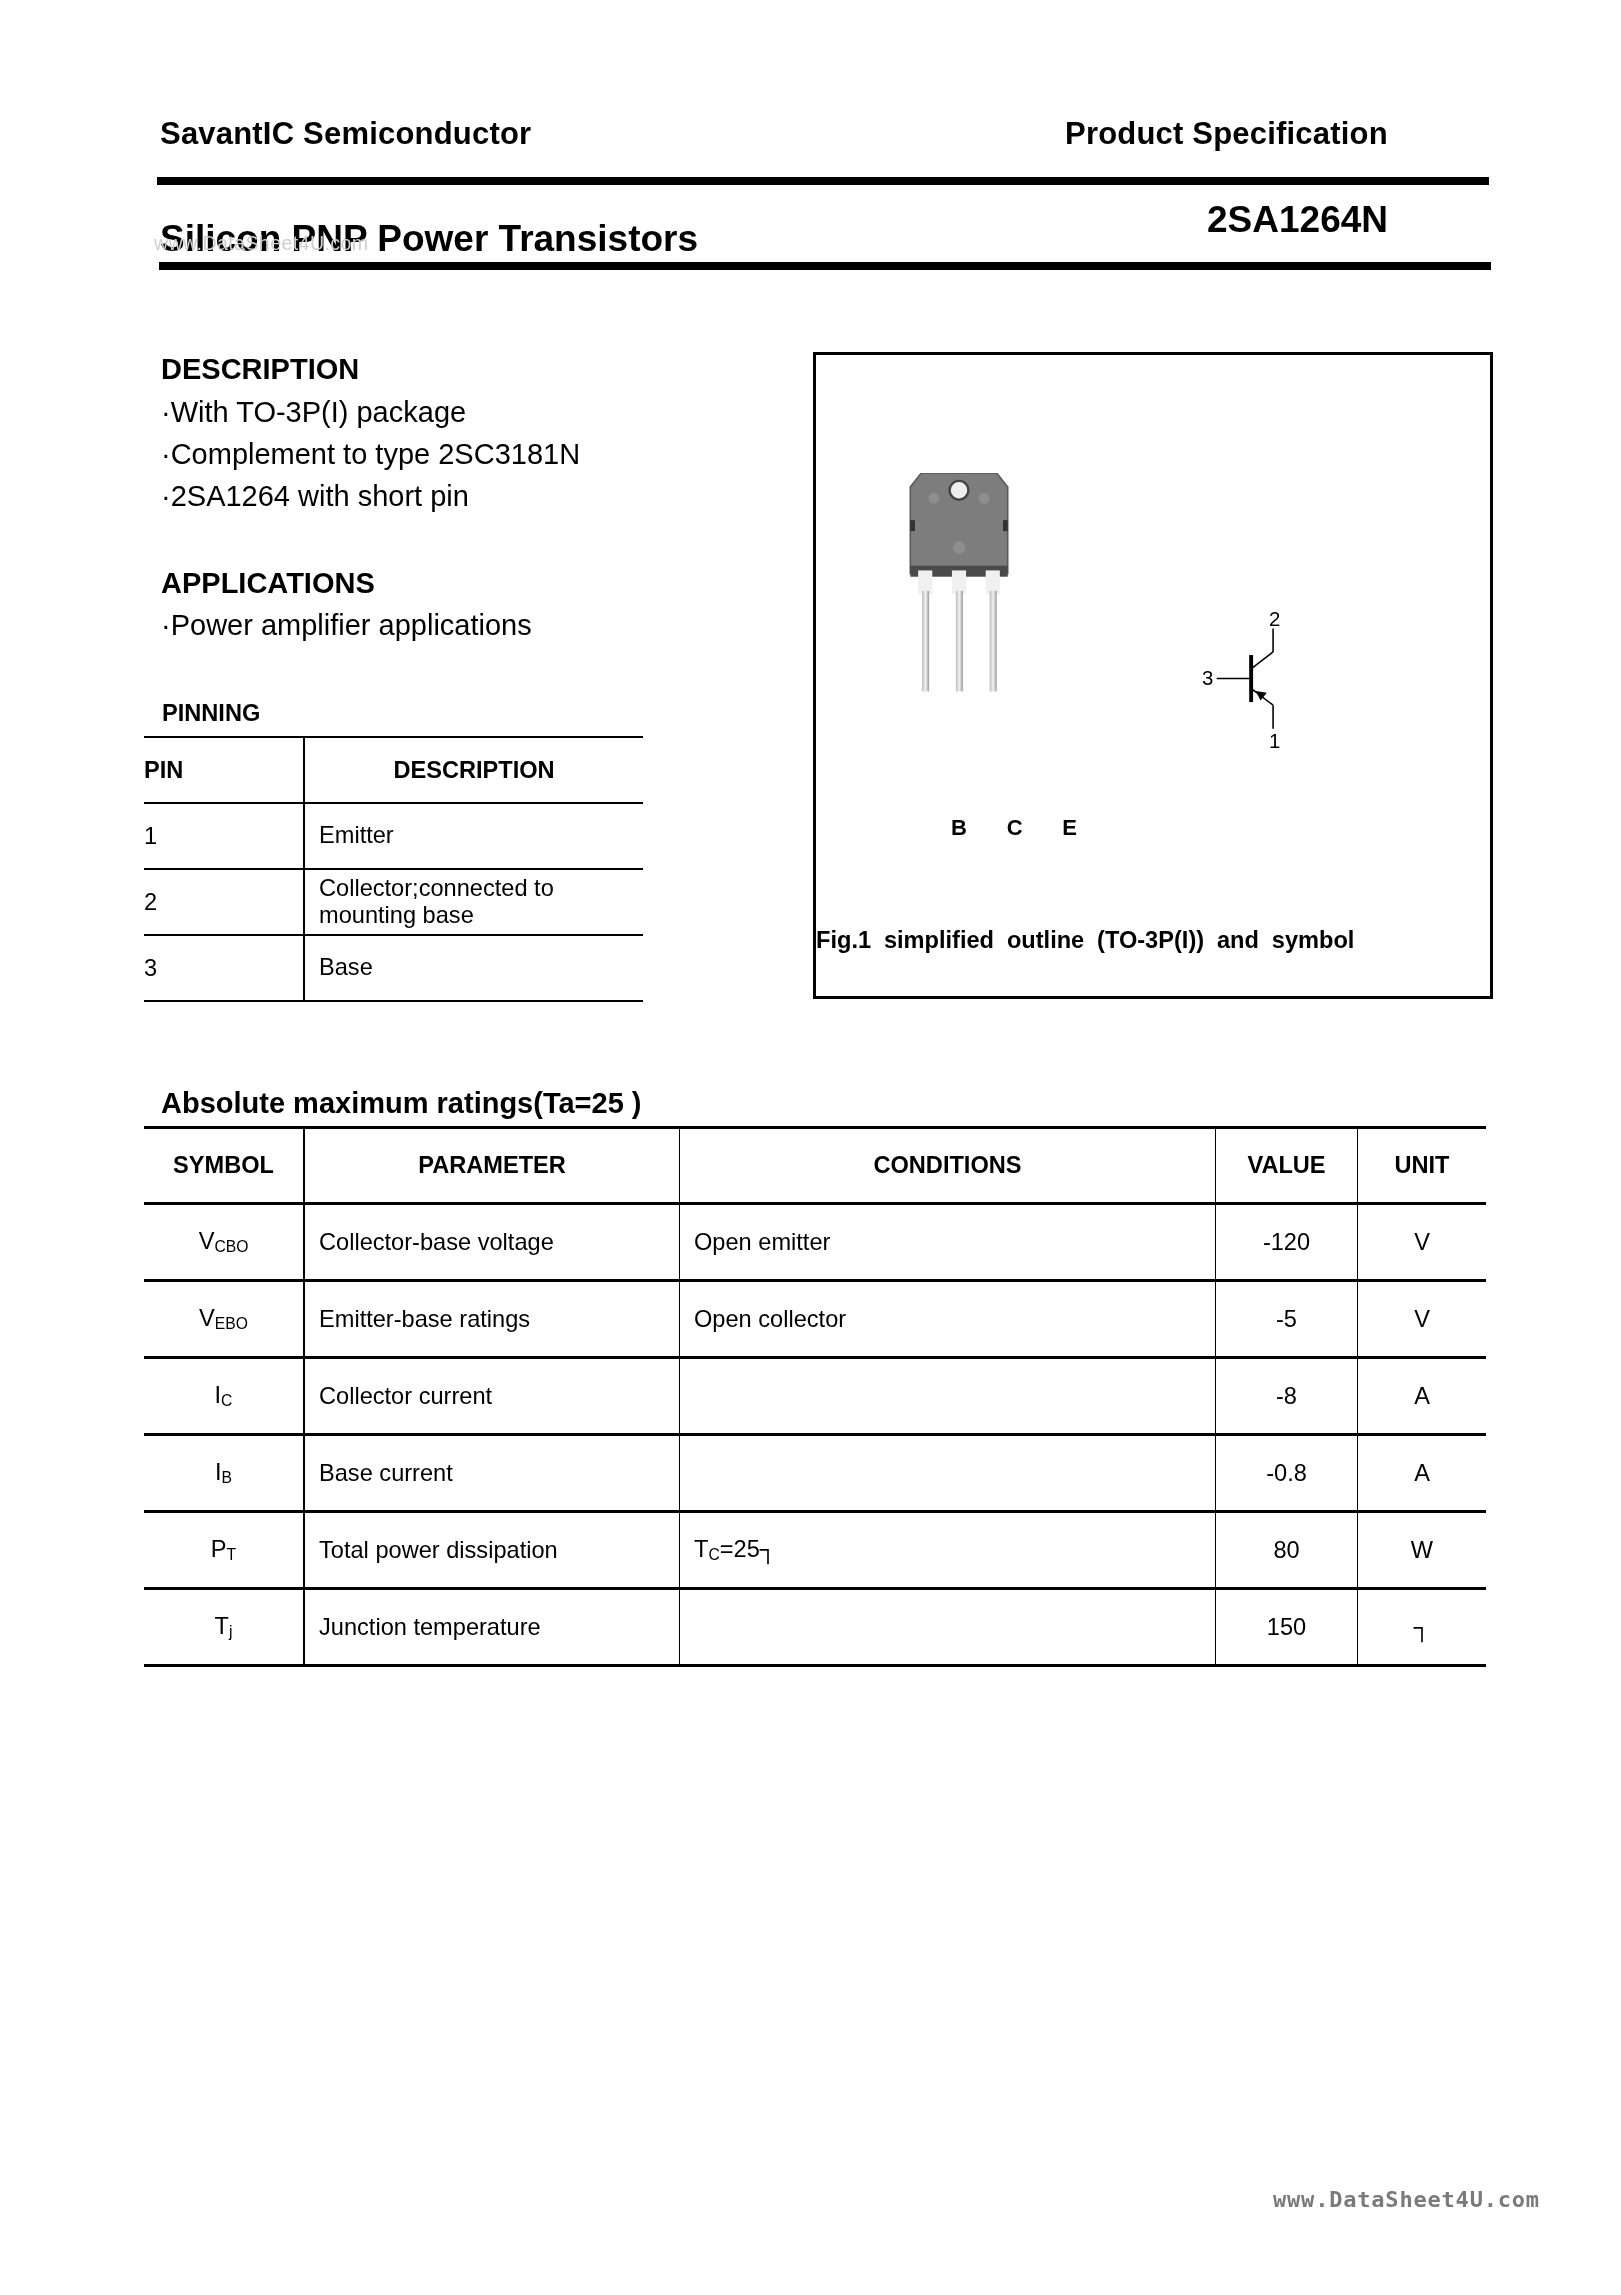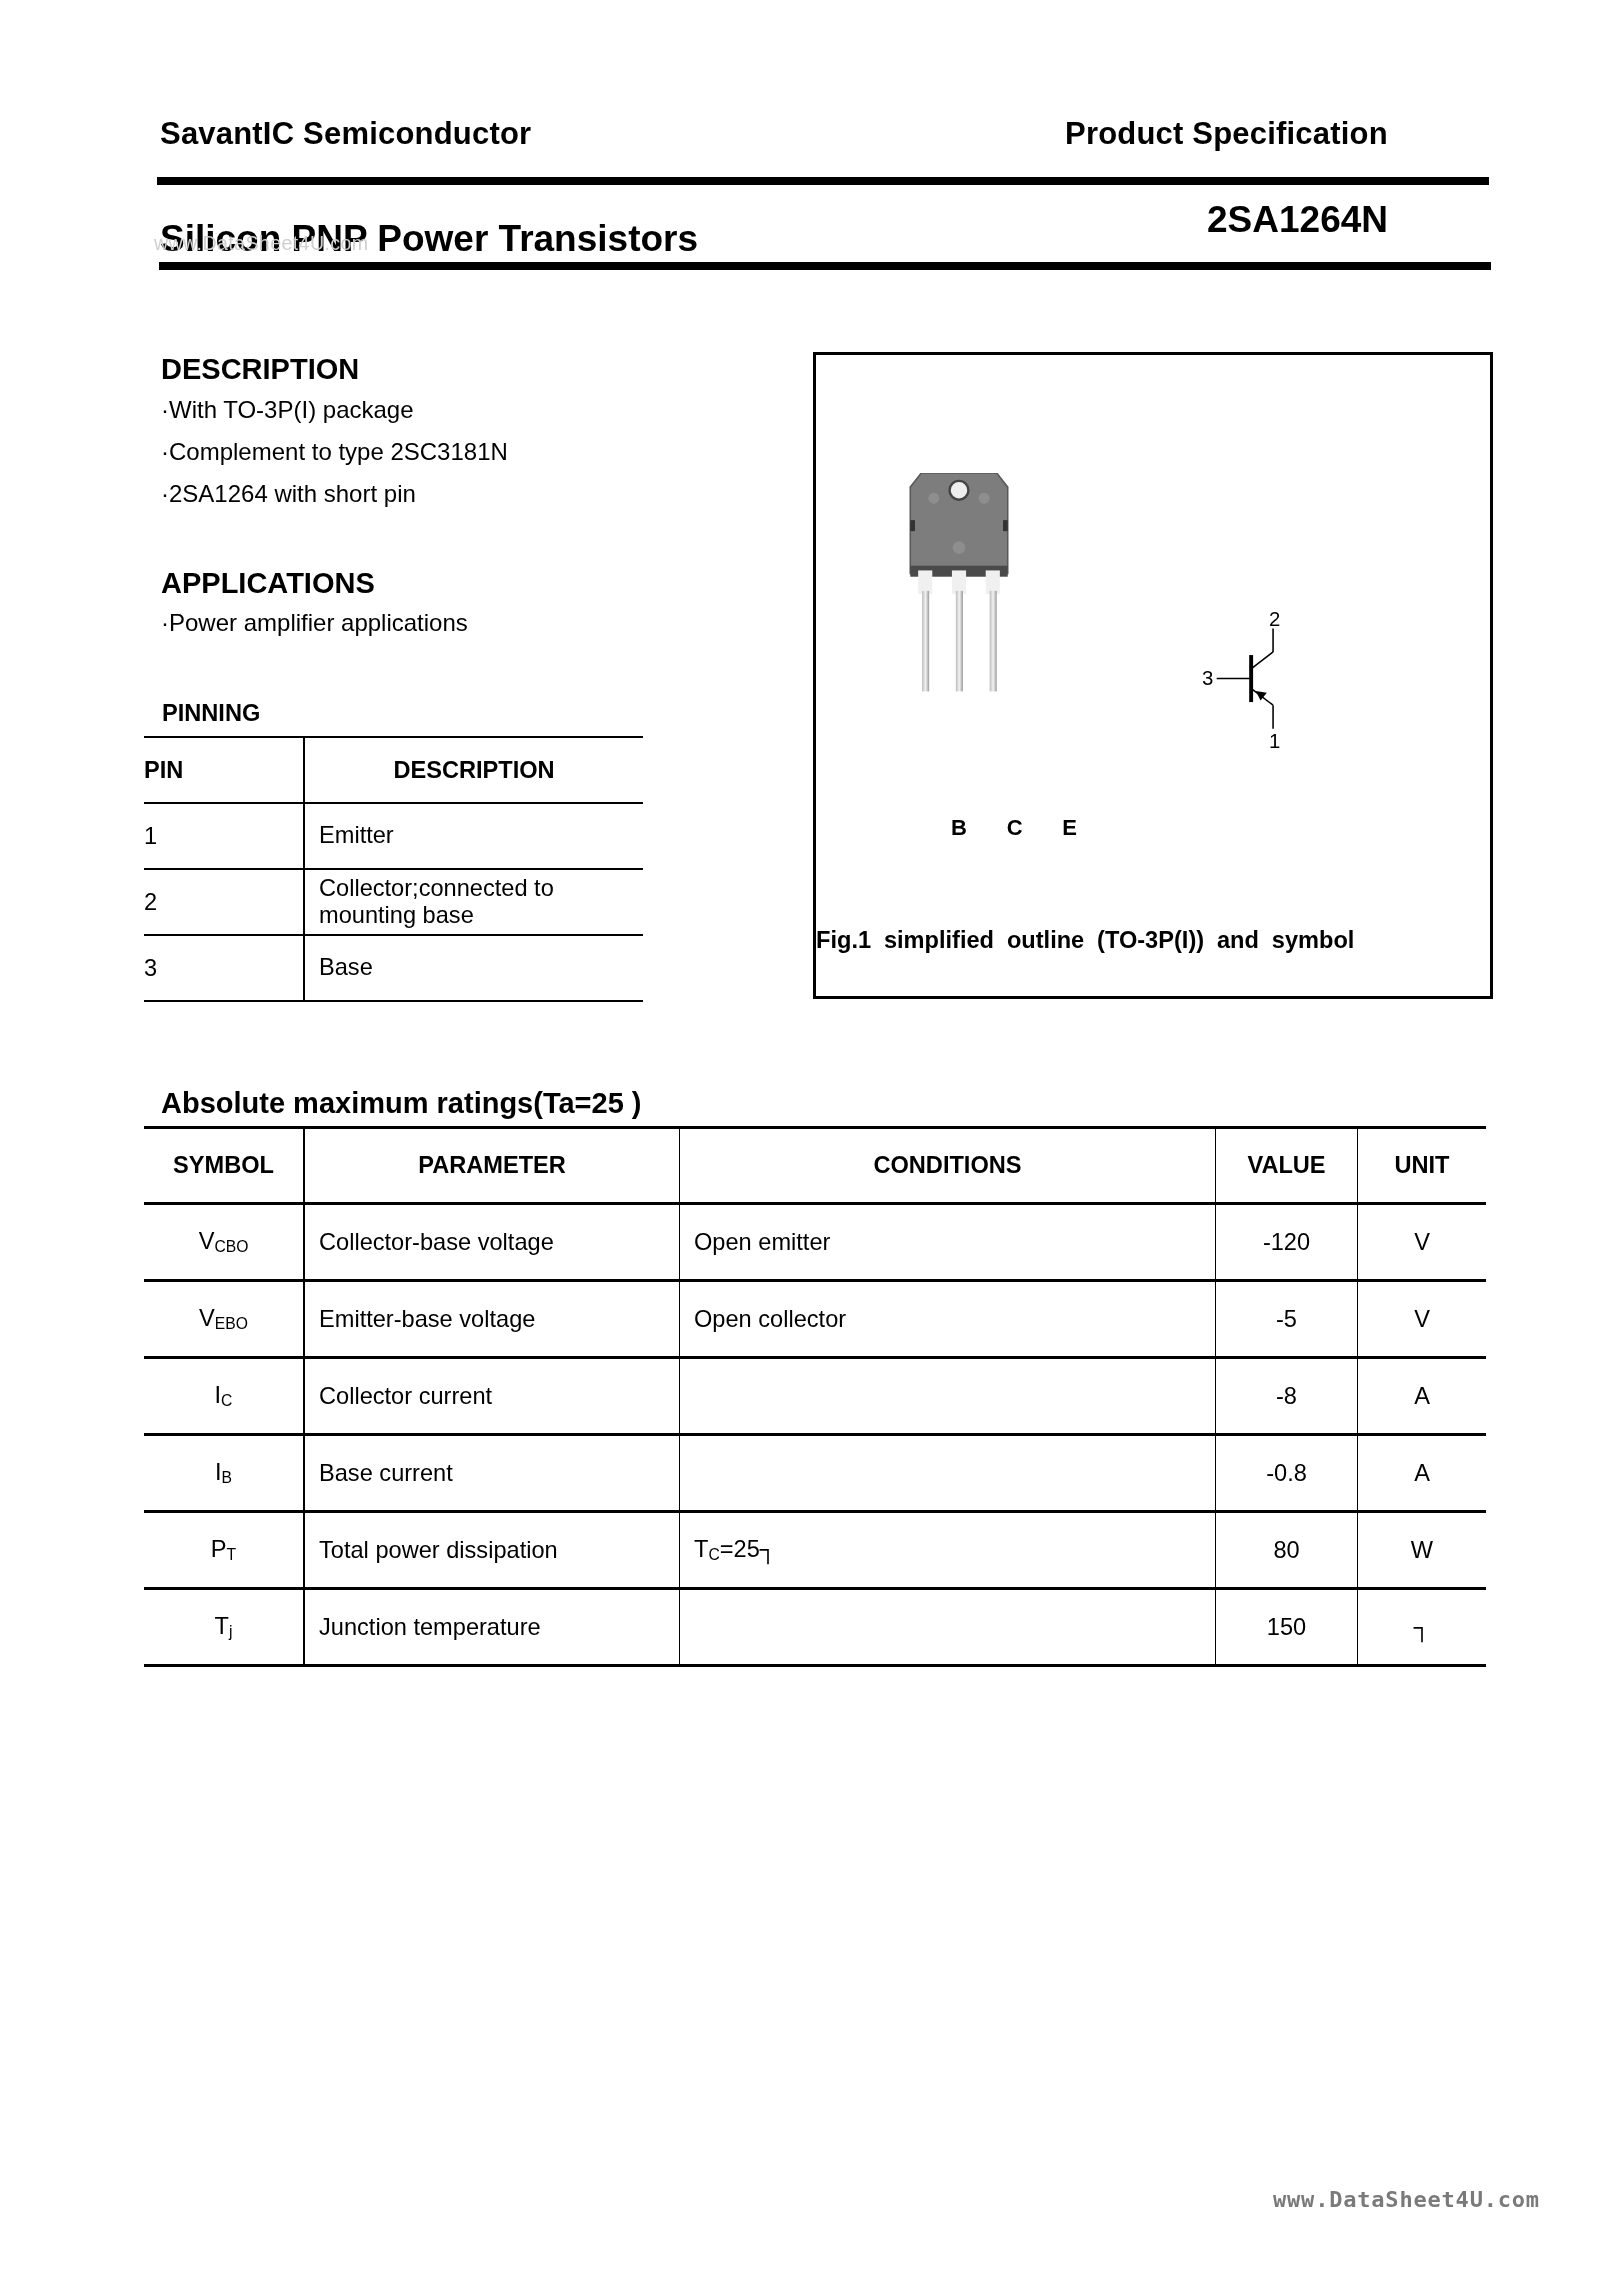--- a/index.html
+++ b/index.html
@@ -4,21 +4,21 @@
 <style>
   html, body { margin:0; padding:0; background:#ffffff; }
   body { width:1622px; height:2295px; position:relative; overflow:hidden;
          font-family:"Liberation Sans", "DejaVu Sans", sans-serif; color:#000; }
   .abs { position:absolute; }
   .hdr { font-weight:bold; font-size:31px; letter-spacing:0.2px; }
   .rule { position:absolute; background:#000; }
   .title { font-weight:bold; font-size:37px; }
   .wm-small { font-size:19.6px; color:#cfcfcf; letter-spacing:0.4px; }
   .sec-h { font-weight:bold; font-size:29px; }
-  .bullet { font-size:24px; }
+  .bullet { font-size:29px; }
   .small-h { font-weight:bold; font-size:23.6px; }
 
   table { border-collapse:collapse; position:absolute; }
   .pin-table { left:144px; top:736px; width:499px; }
   .pin-table td, .pin-table th { font-size:23.6px; height:64px; padding:0; vertical-align:middle; }
   .pin-table th { font-weight:bold; text-align:center; border-top:2.4px solid #000; border-bottom:2.4px solid #000; }
   .pin-table td { border-bottom:2.4px solid #000; }
   .pin-table .c1 { width:159px; text-align:left; border-right:2.4px solid #000; }
   .pin-table .c2 { padding-left:14px; text-align:left; line-height:27.5px; }
 
@@ -142,21 +142,21 @@
   </tr>
   <tr>
     <td class="sym"><span>V</span><sub>CBO</sub></td>
     <td class="par">Collector-base voltage</td>
     <td class="con">Open emitter</td>
     <td class="val">-120</td>
     <td class="uni">V</td>
   </tr>
   <tr>
     <td class="sym"><span>V</span><sub>EBO</sub></td>
-    <td class="par">Emitter-base voltage</td>
+    <td class="par">Emitter-base ratings</td>
     <td class="con">Open collector</td>
     <td class="val">-5</td>
     <td class="uni">V</td>
   </tr>
   <tr>
     <td class="sym"><span>I</span><sub>C</sub></td>
     <td class="par">Collector current</td>
     <td class="con"></td>
     <td class="val">-8</td>
     <td class="uni">A</td>

